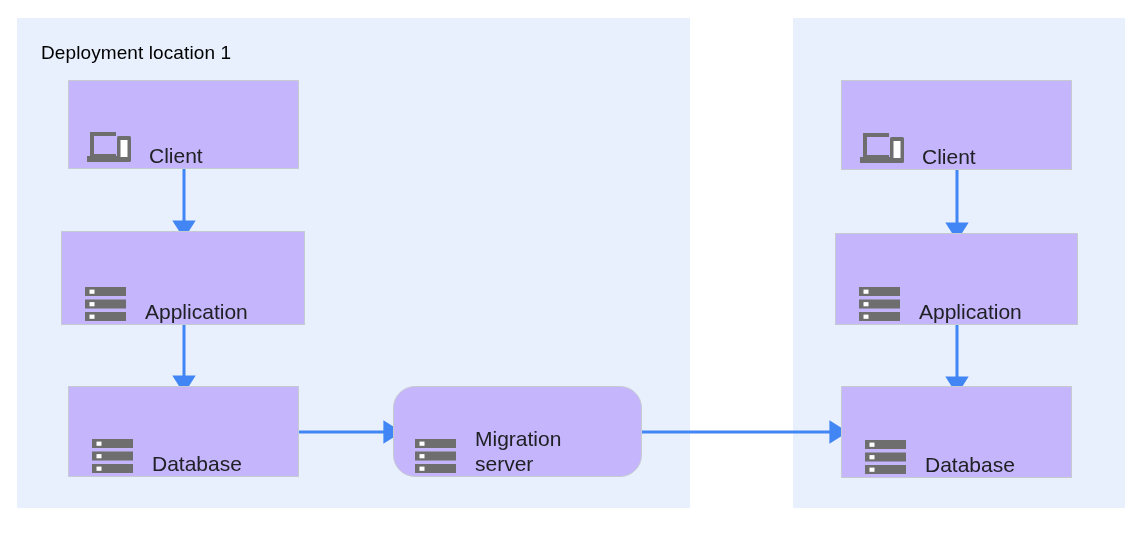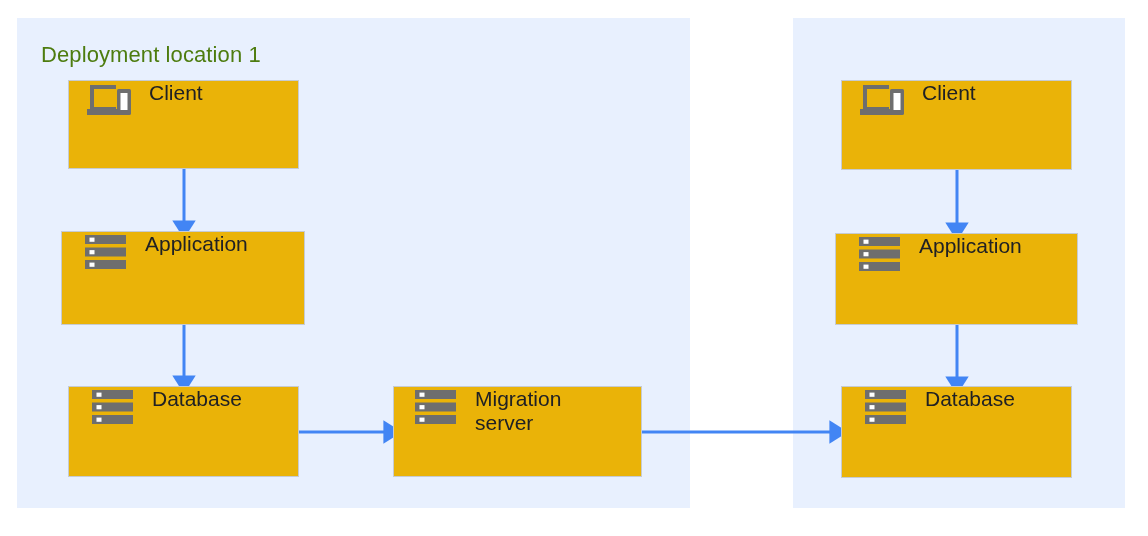--- a/index.html
+++ b/index.html
@@ -19,33 +19,33 @@
     left: 0; top: 0;
     width: 1148px;
     height: 536px;
   }
   .zone {
     position: absolute;
     background: #e8f0fe;
   }
   .zone-label {
     position: absolute;
-    font-size: 22px;
-    color: #4d7c0f;
+    font-size: 19px;
+    color: #000000;
     font-family: "Liberation Sans", sans-serif;
     white-space: nowrap;
     letter-spacing: 0.1px;
   }
   .node {
     position: absolute;
-    background: #eab308;
+    background: #c4b5fd;
     border: 1px solid #c6cbd1;
     box-sizing: border-box;
     display: flex;
-    align-items: flex-start;
+    align-items: flex-end;
     justify-content: flex-start;
   }
   .node-icon {
     flex: 0 0 auto;
     display: flex;
     align-items: center;
     justify-content: center;
   }
   .node-label {
     font-size: 21px;
@@ -137,21 +137,21 @@
         <rect x="1" y="15.5" width="41" height="9" fill="#6e6e6e"></rect>
         <rect x="1" y="28" width="41" height="9" fill="#6e6e6e"></rect>
         <rect x="5.5" y="5.6" width="5" height="4.2" fill="#ffffff"></rect>
         <rect x="5.5" y="18.1" width="5" height="4.2" fill="#ffffff"></rect>
         <rect x="5.5" y="30.6" width="5" height="4.2" fill="#ffffff"></rect>
       </svg>
     </span>
     <span class="node-label">Database</span>
   </div>
 
-  <div class="node" style="left:393px; top:386px; width:249px; height:91px; padding-left:20px; gap:18px;">
+  <div class="node" style="left:393px; top:386px; width:249px; height:91px; padding-left:20px; gap:18px;border-radius:22px;">
     <span class="node-icon">
       <svg width="43" height="40" viewBox="0 0 43 40">
         <rect x="1" y="3" width="41" height="9" fill="#6e6e6e"></rect>
         <rect x="1" y="15.5" width="41" height="9" fill="#6e6e6e"></rect>
         <rect x="1" y="28" width="41" height="9" fill="#6e6e6e"></rect>
         <rect x="5.5" y="5.6" width="5" height="4.2" fill="#ffffff"></rect>
         <rect x="5.5" y="18.1" width="5" height="4.2" fill="#ffffff"></rect>
         <rect x="5.5" y="30.6" width="5" height="4.2" fill="#ffffff"></rect>
       </svg>
     </span>

